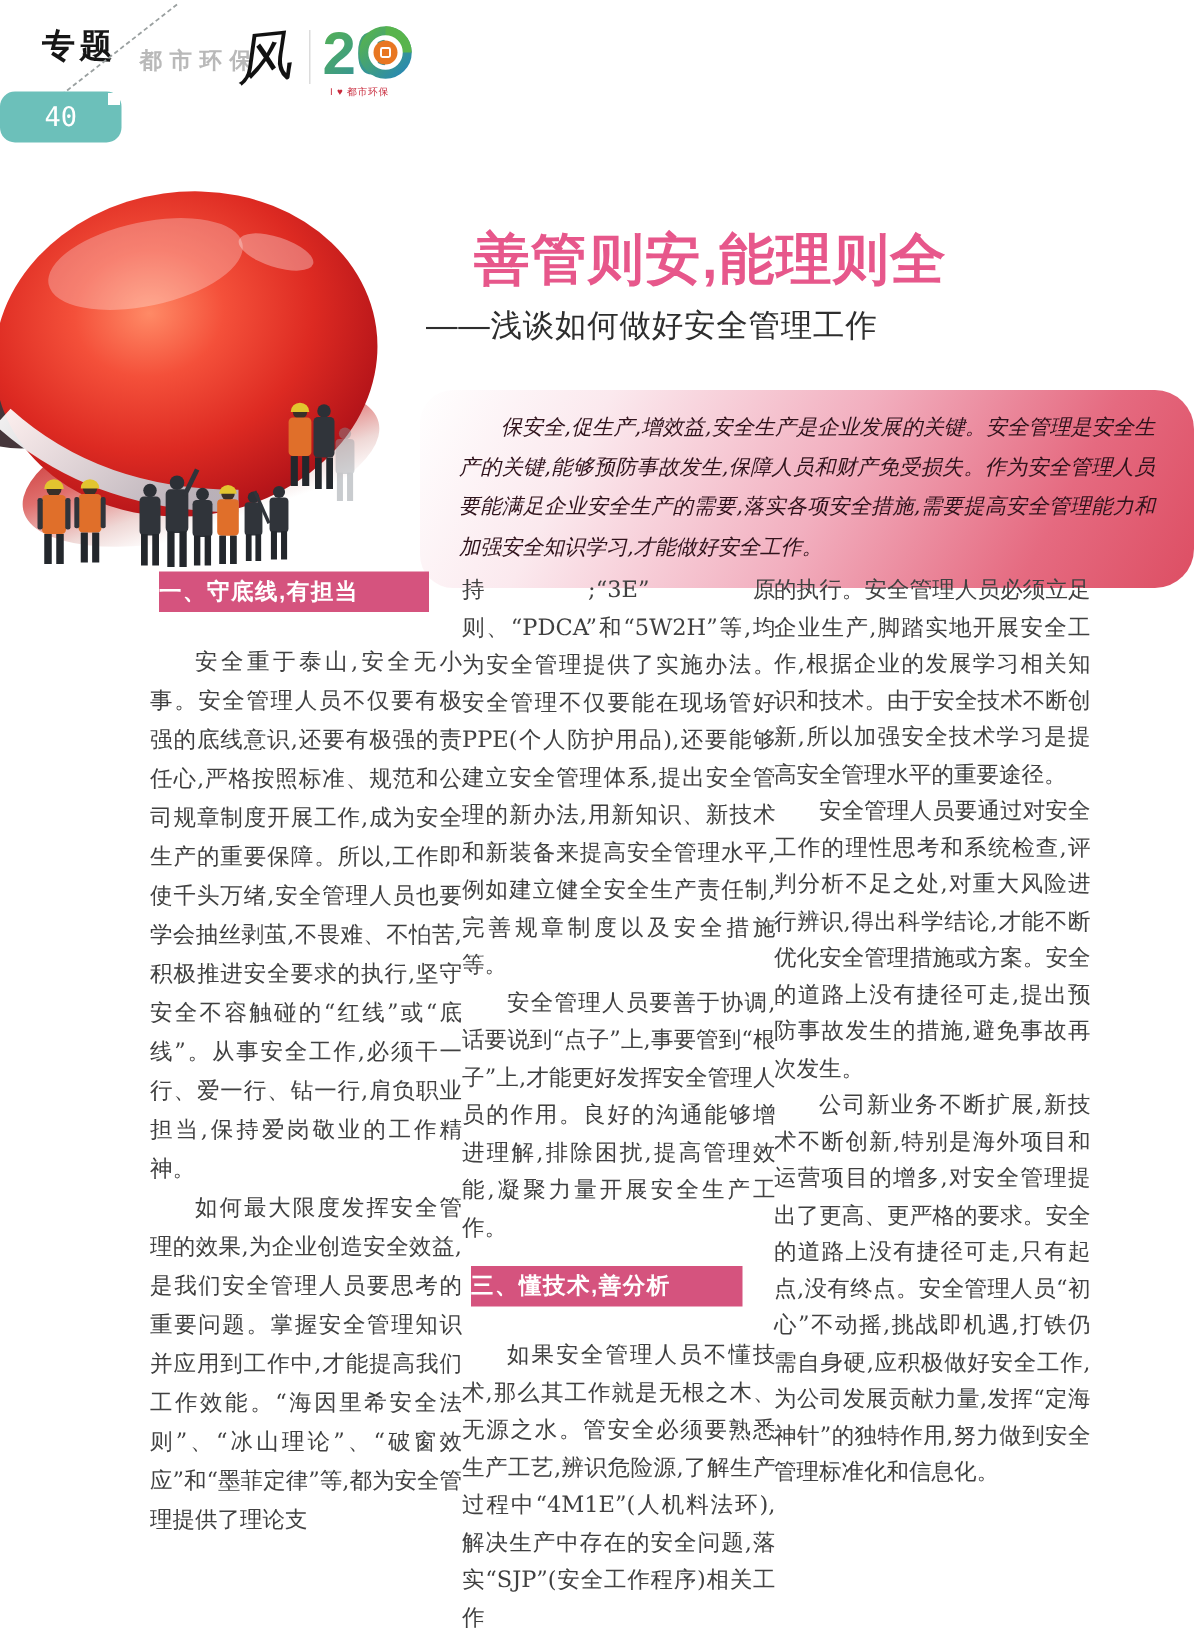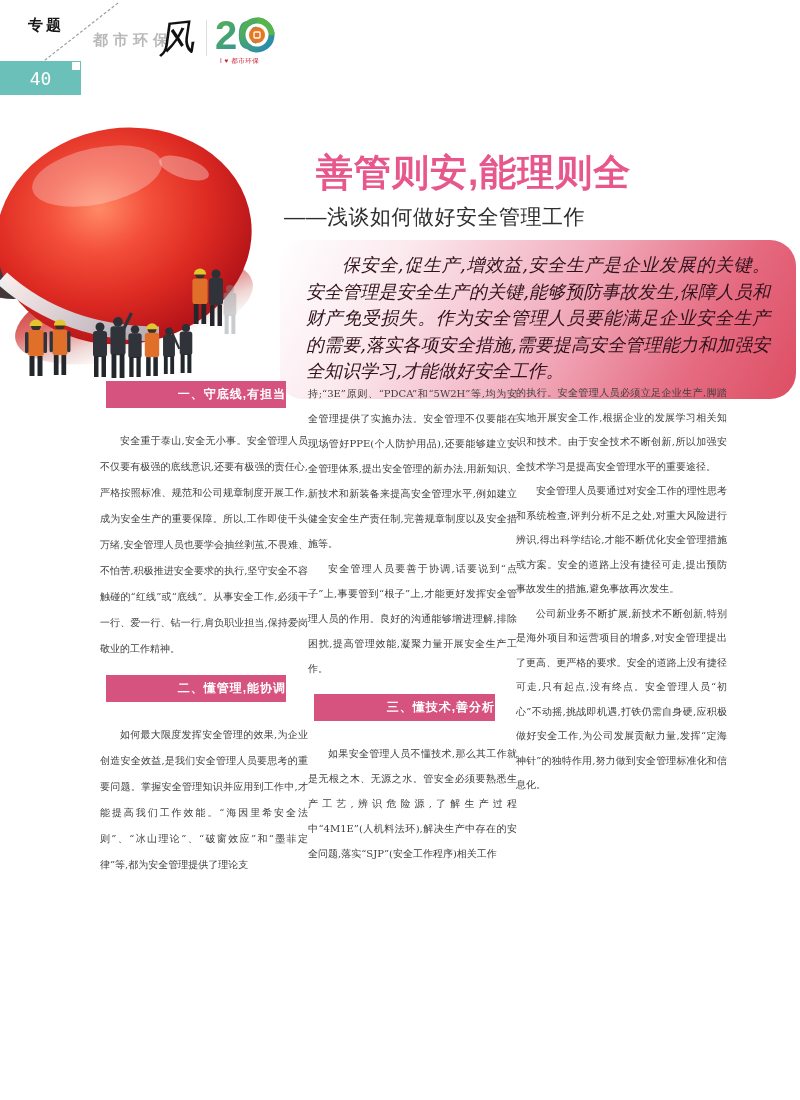--- a/index.html
+++ b/index.html
@@ -2,55 +2,55 @@
 <html><head>
 <meta charset="utf-8">
 <style>
   html,body{margin:0;padding:0;}
   body{
     width:800px;height:1100px;position:relative;background:#ffffff;
     font-family:"DejaVu Serif","Liberation Serif",serif;overflow:hidden;
   }
   
   .tag{position:absolute;left:28px;top:16px;font-family:"Liberation Sans",sans-serif;
-       font-weight:bold;font-size:15px;color:#161616;letter-spacing:3px;}
+       font-weight:bold;font-size:22px;color:#161616;letter-spacing:3px;}
   .diag{position:absolute;left:0;top:0;}
   .page-badge{position:absolute;left:0;top:61px;width:81px;height:34px;background:#6cc0ba;
        color:#fff;font-family:"DejaVu Sans Mono","Liberation Mono",monospace;font-size:18px;
-       display:flex;align-items:center;justify-content:center;}
+       display:flex;align-items:center;justify-content:center;border-radius:10px;}
   .page-badge::after{content:"";position:absolute;right:1px;top:1px;width:8px;height:8px;background:#fff;}
   .brand{position:absolute;left:93px;top:31px;color:#b9b9b9;font-family:"Liberation Sans",sans-serif;
        font-size:15px;font-weight:bold;letter-spacing:5px;}
   .wind-mark{position:absolute;left:157px;top:14px;font-size:37px;color:#111;
        font-style:italic;transform:rotate(-6deg);font-family:"DejaVu Serif",serif;}
   .divider-v{position:absolute;left:206px;top:20px;width:1px;height:36px;background:#dcdcdc;}
   .logo20{position:absolute;left:215px;top:13px;}
   .logo-caption{position:absolute;left:220px;top:57px;font-size:6.5px;color:#c8293b;
        font-family:"Liberation Sans",sans-serif;letter-spacing:0.5px;}
   
   .title{position:absolute;left:284px;top:148px;font-family:"Liberation Sans",sans-serif;
        font-weight:900;font-size:37px;color:#e7578b;letter-spacing:1px;margin-left:32px;}
   .subtitle{position:absolute;left:284px;top:203px;font-family:"Liberation Sans",sans-serif;
        font-weight:400;font-size:21px;color:#2e2e2e;letter-spacing:0.5px;}
   
-  .abstract{position:absolute;left:280px;top:240px;width:516px;box-sizing:border-box;
+  .abstract{position:absolute;left:280px;top:260px;width:516px;box-sizing:border-box;
        padding:12px 26px 14px;border-radius:22px 26px 26px 22px;
        background:linear-gradient(118deg,#ffffff 0%,#fbe9ee 22%,#f2afbf 52%,#e56a80 80%,#dd4e63 100%);
-       font-style:italic;font-size:18px;line-height:26.5px;color:#2f121b;
+       font-style:italic;font-size:14px;line-height:26.5px;color:#2f121b;
        text-indent:2em;text-align:justify;}
   
   .col{position:absolute;top:381px;}
   .col1{left:100px;width:208px;}
   .col2{left:308px;width:209px;}
   .col3{left:516px;width:211px;}
-  .sec-head{height:27px;line-height:27px;background:#d5537e;color:#fff;text-align:right;
-       font-family:"Liberation Sans",sans-serif;font-weight:bold;font-size:12px;
+  .sec-head{height:27px;line-height:27px;background:#d5537e;color:#fff;text-align:left;
+       font-family:"Liberation Sans",sans-serif;font-weight:bold;font-size:15px;
        letter-spacing:1px;margin:0 22px 20px 6px;}
   .sec-head.mt{margin-top:13px;}
-  .para{margin:0;font-size:10px;line-height:26px;text-align:justify;color:#404040;}
+  .para{margin:0;font-size:15px;line-height:26px;text-align:justify;color:#404040;}
   .col2 .para{line-height:25px;}
   .col3 .para{line-height:24.5px;}
   .indent{text-indent:2em;}
   .signature{margin:6px 2px 0 0;text-align:right;font-family:"Liberation Sans",sans-serif;
        font-weight:bold;font-size:15px;color:#1f1f1f;letter-spacing:1px;}
   
   .helmet{position:absolute;left:-6px;top:96px;}
 </style>
 </head>
 <body>
@@ -201,21 +201,20 @@
 </svg>
 
 <div class="title">善管则安,能理则全</div>
 <div class="subtitle">——浅谈如何做好安全管理工作</div>
 
 <div class="abstract">保安全,促生产,增效益,安全生产是企业发展的关键。安全管理是安全生产的关键,能够预防事故发生,保障人员和财产免受损失。作为安全管理人员要能满足企业安全生产的需要,落实各项安全措施,需要提高安全管理能力和加强安全知识学习,才能做好安全工作。</div>
 
 <div class="col col1">
   <div class="sec-head">一、守底线,有担当</div>
   <p class="para indent">安全重于泰山,安全无小事。安全管理人员不仅要有极强的底线意识,还要有极强的责任心,严格按照标准、规范和公司规章制度开展工作,成为安全生产的重要保障。所以,工作即使千头万绪,安全管理人员也要学会抽丝剥茧,不畏难、不怕苦,积极推进安全要求的执行,坚守安全不容触碰的“红线”或“底线”。从事安全工作,必须干一行、爱一行、钻一行,肩负职业担当,保持爱岗敬业的工作精神。</p>
-  <div class="sec-head mt">二、懂管理,能协调</div>
   <p class="para indent">如何最大限度发挥安全管理的效果,为企业创造安全效益,是我们安全管理人员要思考的重要问题。掌握安全管理知识并应用到工作中,才能提高我们工作效能。“海因里希安全法则”、“冰山理论”、“破窗效应”和“墨菲定律”等,都为安全管理提供了理论支</p>
 </div>
 
 <div class="col col2">
   <p class="para">持;“3E”原则、“PDCA”和“5W2H”等,均为安全管理提供了实施办法。安全管理不仅要能在现场管好PPE(个人防护用品),还要能够建立安全管理体系,提出安全管理的新办法,用新知识、新技术和新装备来提高安全管理水平,例如建立健全安全生产责任制,完善规章制度以及安全措施等。</p>
   <p class="para indent">安全管理人员要善于协调,话要说到“点子”上,事要管到“根子”上,才能更好发挥安全管理人员的作用。良好的沟通能够增进理解,排除困扰,提高管理效能,凝聚力量开展安全生产工作。</p>
   <div class="sec-head mt">三、懂技术,善分析</div>
   <p class="para indent">如果安全管理人员不懂技术,那么其工作就是无根之木、无源之水。管安全必须要熟悉生产工艺,辨识危险源,了解生产过程中“4M1E”(人机料法环),解决生产中存在的安全问题,落实“SJP”(安全工作程序)相关工作</p>
 </div>
 

